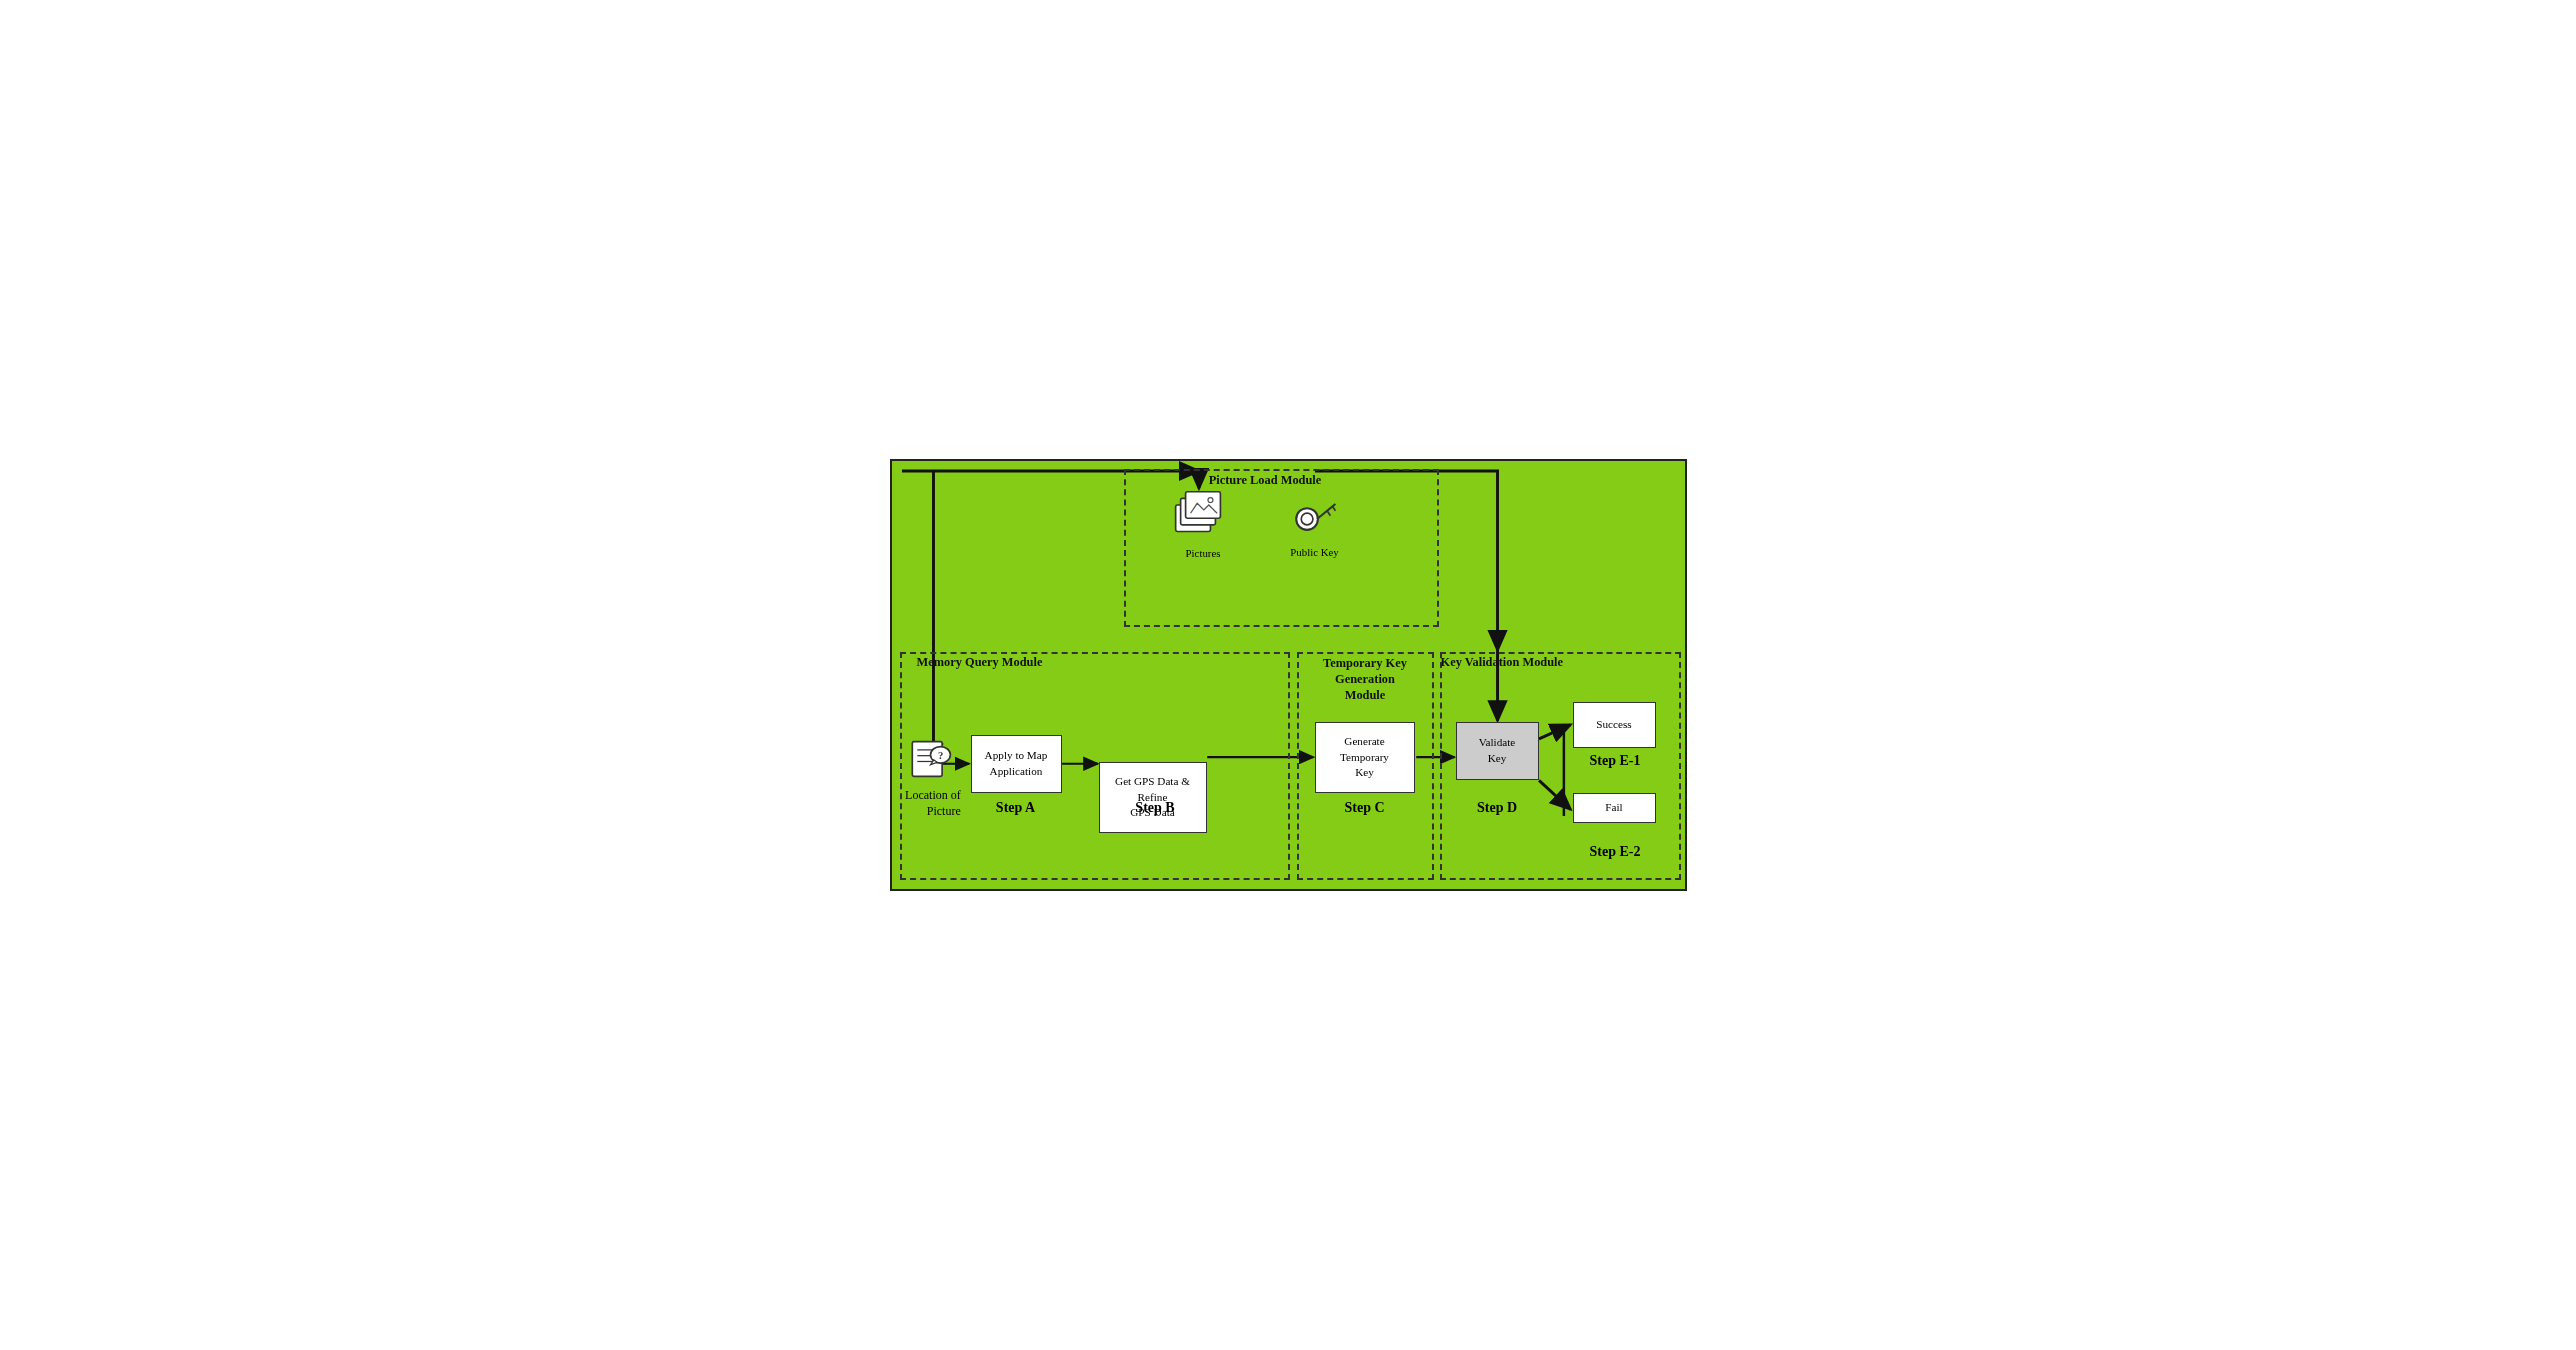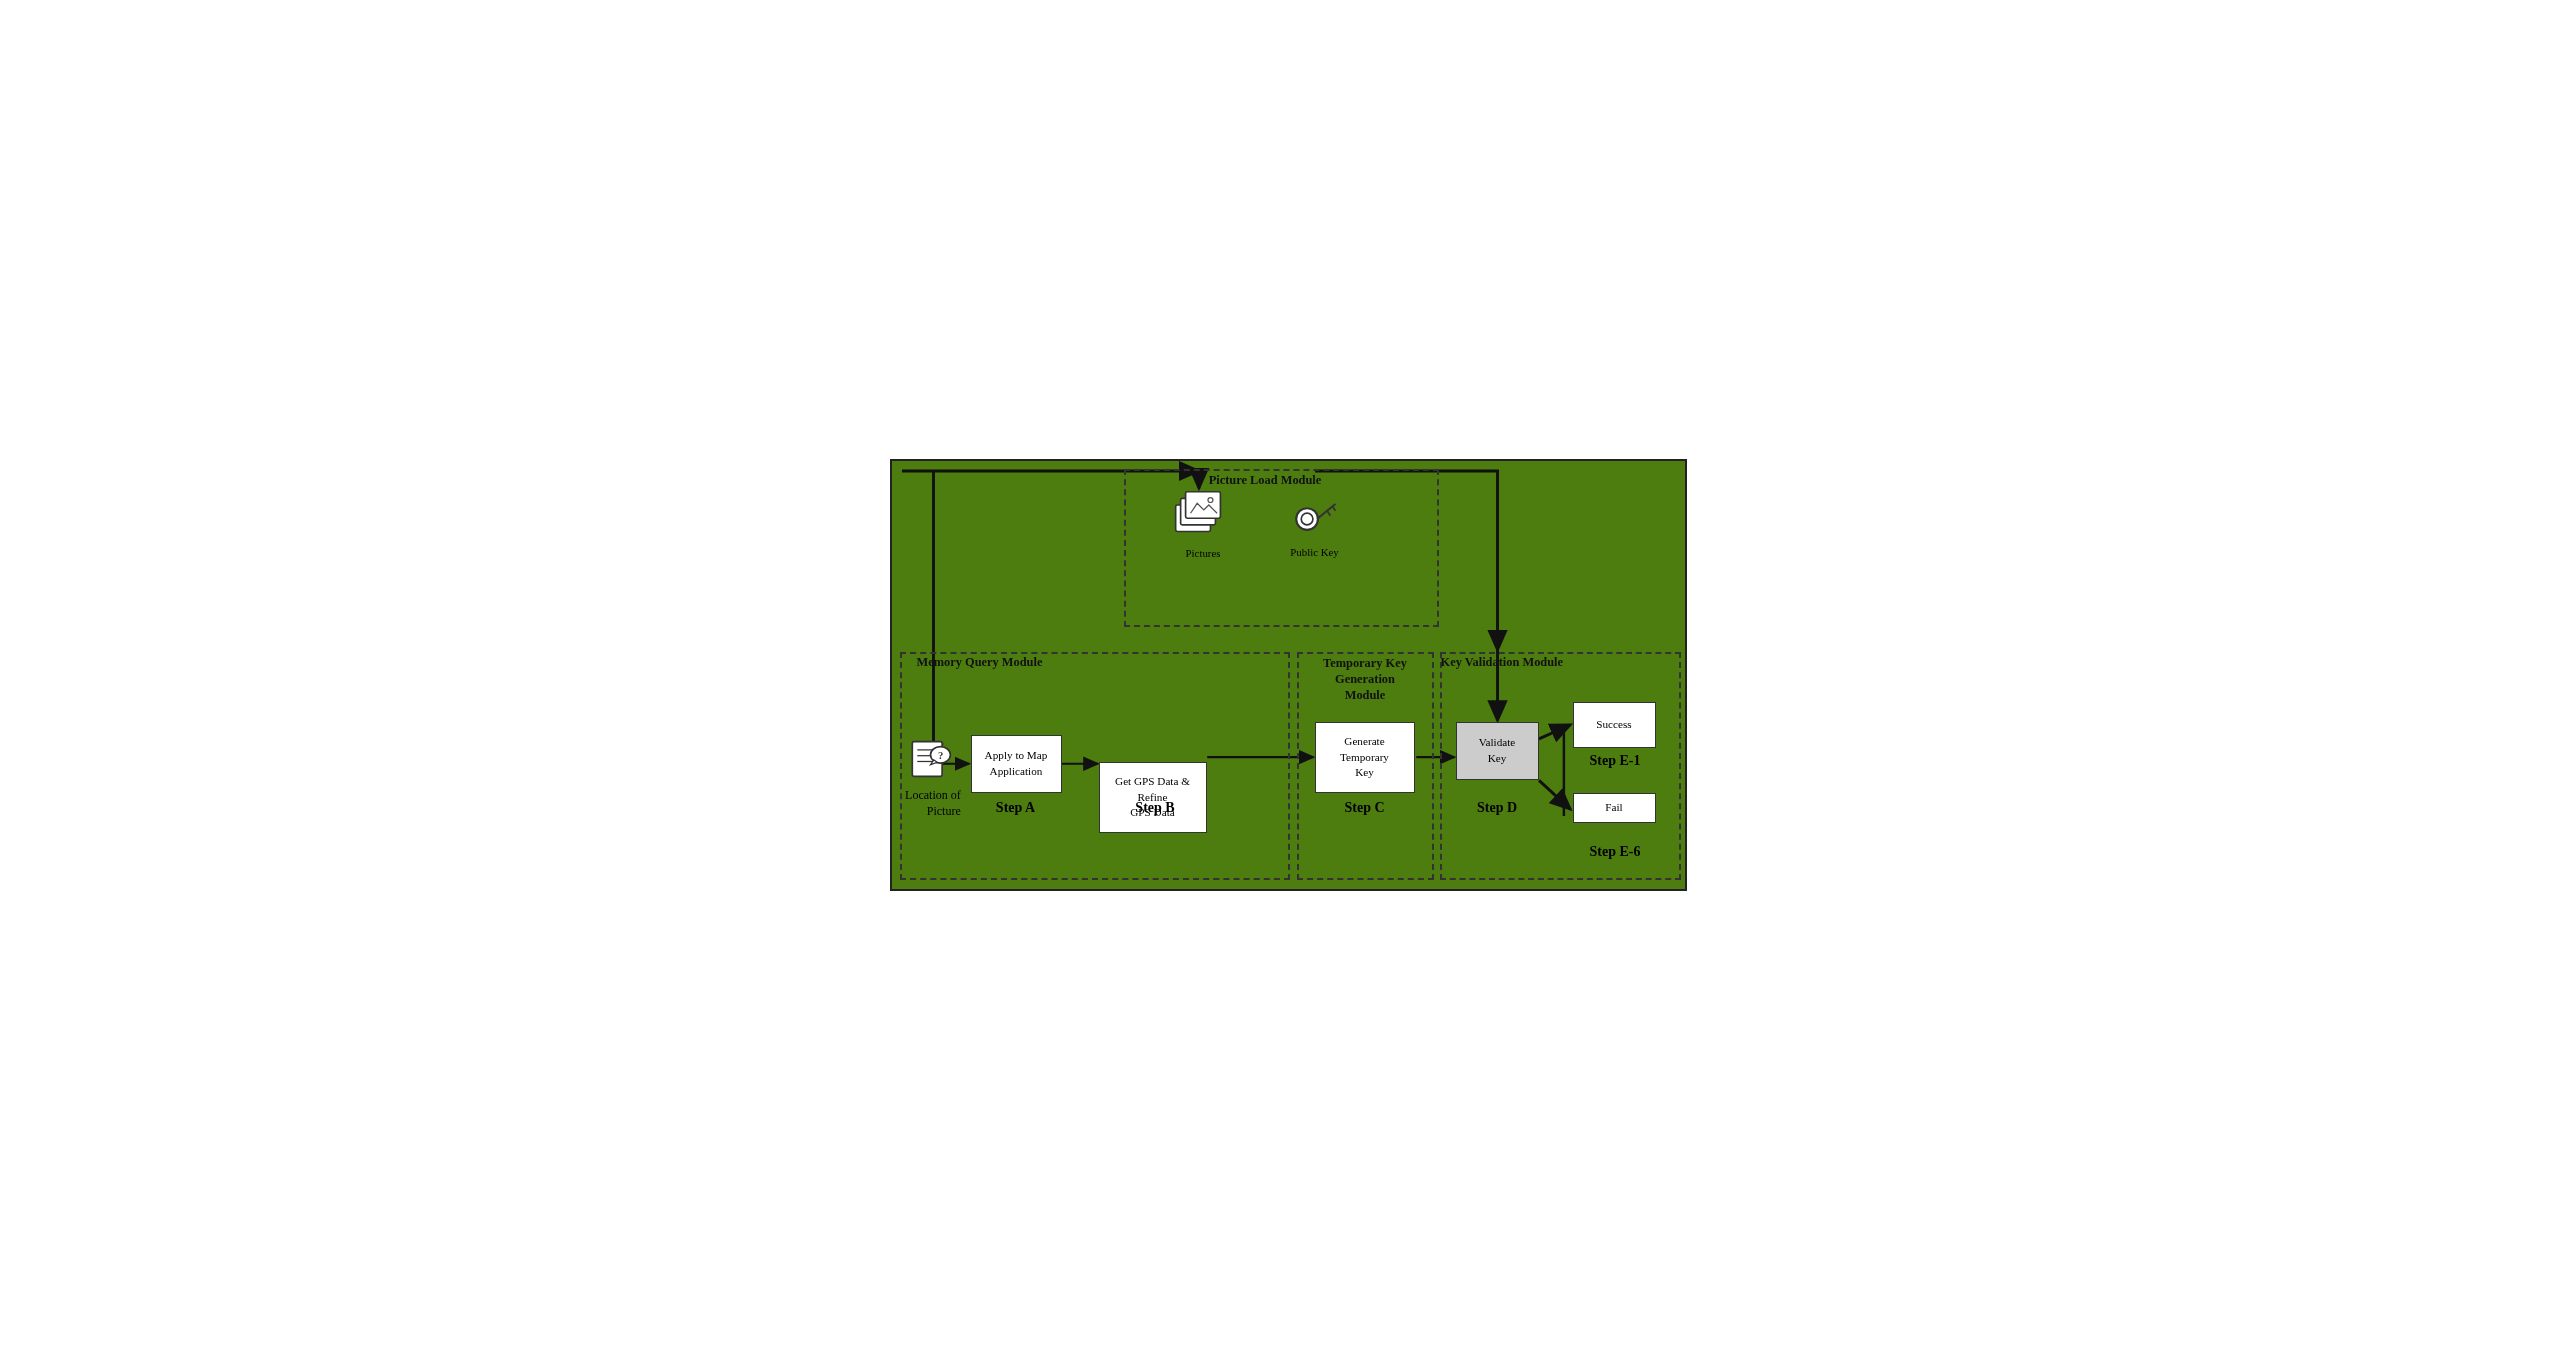--- a/index.html
+++ b/index.html
@@ -10,21 +10,21 @@
       min-height: 100vh;
       display: flex;
       align-items: center;
       justify-content: center;
     }
 
     .diagram-container {
       width: 797px;
       height: 432px;
       position: relative;
-      background: #4d7c0f;
+      background: #84cc16;
       border: 2.1px solid #222;
     }
 
     
     .module-box {
       position: absolute;
       border: 2.1px dashed #333;
     }
 
     
@@ -336,16 +336,16 @@
   <div class="step-label" style="top:339px; left:568px; width:75px;">Step D</div>
 
   <div class="process-box step-e1-box">
     <span>Success</span>
   </div>
   <div class="step-label" style="top:292px; left:682px; width:83px;">Step E-1</div>
 
   <div class="process-box step-e2-box">
     <span>Fail</span>
   </div>
-  <div class="step-label" style="top:383px; left:682px; width:83px;">Step E-6</div>
+  <div class="step-label" style="top:383px; left:682px; width:83px;">Step E-2</div>
 
 </div>
 
 
 </body></html>

